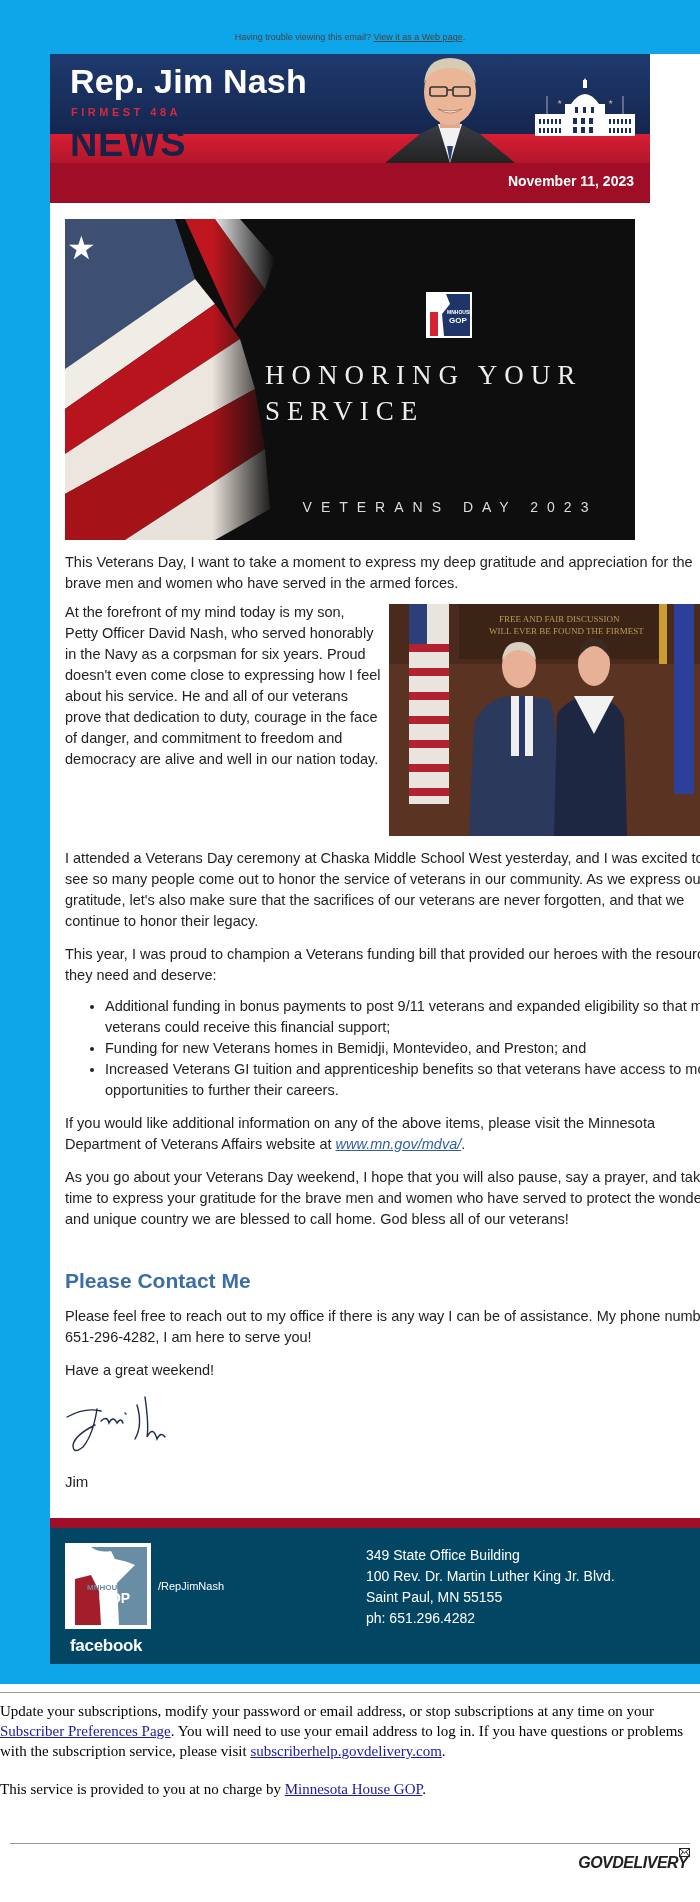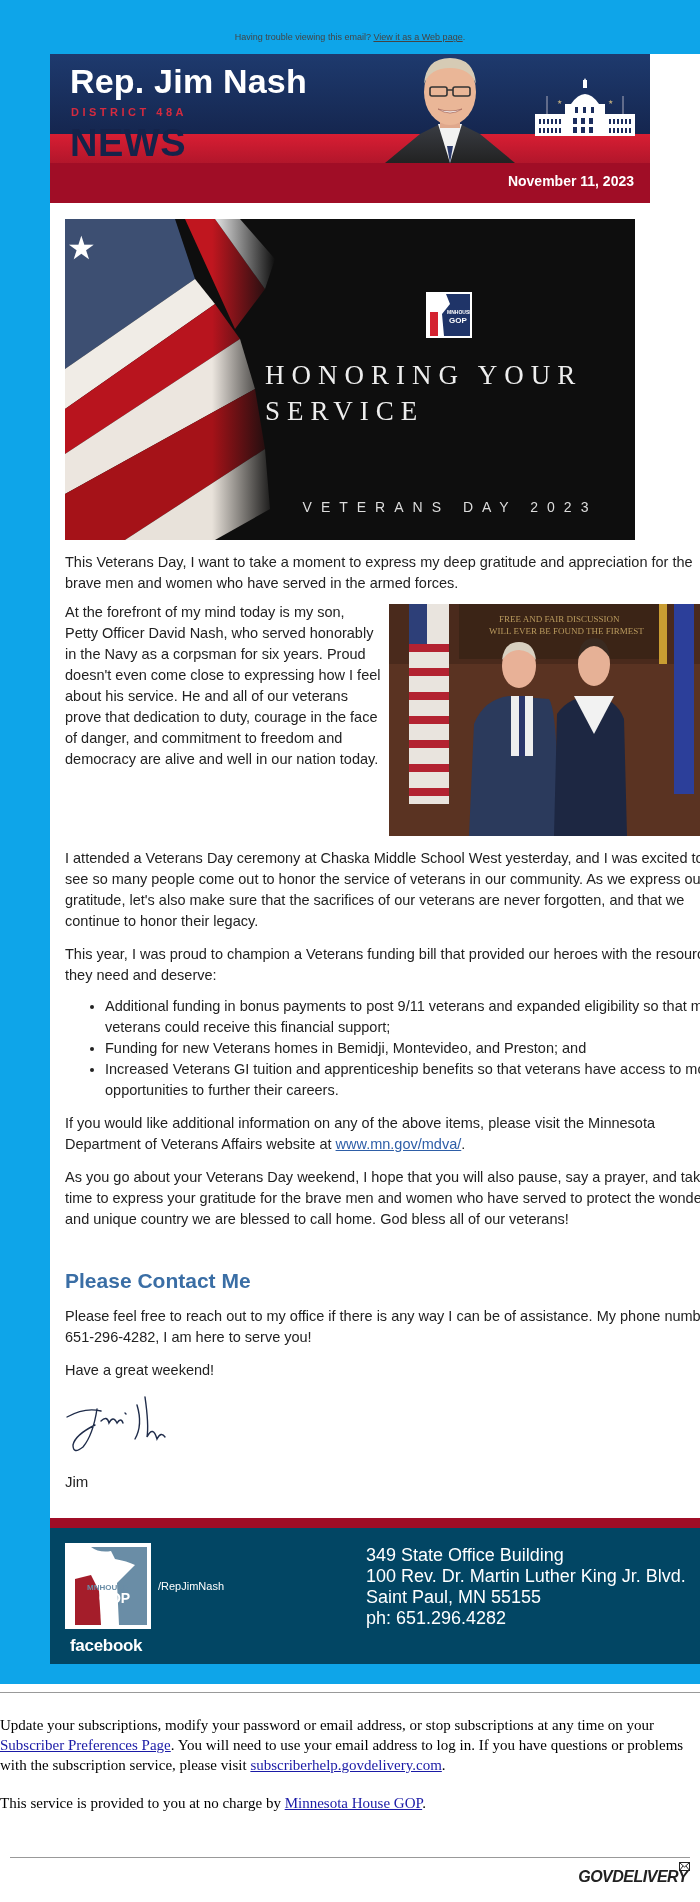--- a/index.html
+++ b/index.html
@@ -33,36 +33,36 @@
     font-family: "Liberation Serif", serif; font-size: 27px; letter-spacing: 7px; line-height: 36px; }
   .hero-sub { position: absolute; left: 200px; width: 370px; top: 280px; text-align: center; color: #ddd;
     font-size: 14px; letter-spacing: 9px; }
 
   p.body { font-size: 14.5px; line-height: 21px; color: #222; margin-top: 12px; }
   .float-row { margin-top: 8px; overflow: hidden; }
   .float-photo { float: right; width: 335px; height: 232px; margin-left: 8px; margin-right: 7px; margin-top: 2px; }
   .float-row p { font-size: 14.5px; line-height: 21px; color: #222; }
   ul.bullets { margin: 10px 0 0 40px; font-size: 14.5px; line-height: 21px; color: #222; }
   ul.bullets li { margin: 0; }
-  a.link { color: #2e5ea7; text-decoration: underline; }
+  a.link { color: #2e5ea7; text-decoration: underline; font-style: italic; }
   h2.contact { color: #3a6ea5; font-size: 21px; font-weight: bold; margin-top: 38px; line-height: 26px; }
   .signature { margin-top: 14px; width: 120px; height: 60px; }
   .sig-name { font-size: 15px; margin-top: 14px; padding-bottom: 28px; }
 
   
   .foot-red { height: 10px; background: #a00d26; }
   .foot-blue { background: #024664; height: 136px; position: relative; color: #fff; }
   .fb-logo { position: absolute; left: 15px; top: 15px; width: 86px; height: 86px; background: #fff; padding: 4px; }
   .fb-word { position: absolute; left: 20px; top: 108px; font-size: 17px; font-weight: bold; color: #fff; letter-spacing: -0.3px; }
   .fb-handle { position: absolute; left: 108px; top: 52px; font-size: 11px; color: #fff; }
-  .addr { position: absolute; left: 316px; top: 17px; font-size: 18px; line-height: 21px; color: #fff; }
+  .addr { position: absolute; left: 316px; top: 17px; font-size: 14px; line-height: 21px; color: #fff; }
 
   
   .sub-hr { border: 0; border-top: 1px solid #999; margin: 8px 0 0 0; width: 700px; }
-  .sub { font-family: "Liberation Serif", serif; font-size: 15px; line-height: 20px; color: #000; padding: 0 0 0 0; margin-top: 22px; }
+  .sub { font-family: "Liberation Serif", serif; font-size: 15px; line-height: 20px; color: #000; padding: 0 0 0 0; margin-top: 8px; }
   .sub a { color: #1a1aa6; text-decoration: underline; }
   .sub p + p { margin-top: 18px; }
   .bottom-hr { border: 0; border-top: 1px solid #999; margin: 44px 10px 0 10px; }
   .bottom { position: relative; height: 52px; }
   .govd { position: absolute; right: 12px; top: 10px; font-size: 16px; font-weight: bold; font-style: italic; color: #222; letter-spacing: -0.5px; }
   .govd-icon { position: absolute; right: 10px; top: 4px; width: 11px; height: 9px; }
 </style>
 </head>
 <body>
 
@@ -72,21 +72,21 @@
     <a href="#" class="web-link">View it as a Web page</a><span>.</span>
   </div>
 
   <div class="container">
 
     <div class="header">
       <div class="hdr-blue"></div>
       <div class="hdr-red"></div>
       <div class="hdr-dark"></div>
       <div class="hdr-title">Rep. Jim Nash</div>
-      <div class="hdr-district">DISTRICT 48A</div>
+      <div class="hdr-district">FIRMEST 48A</div>
       <div class="hdr-news">NEWS</div>
       <svg class="portrait" viewBox="0 0 140 109">
         <defs>
           <linearGradient id="suit" x1="0" y1="0" x2="0" y2="1">
               <stop offset="0" stop-color="#3a3d44"></stop>
               <stop offset="1" stop-color="#222"></stop>
             </linearGradient>
         </defs>
         <path d="M5 109 L40 80 L60 70 L80 70 L100 80 L135 109 Z" fill="url(#suit)"></path>
         <path d="M58 70 L70 109 L82 70 Z" fill="#f2f2f2"></path>

